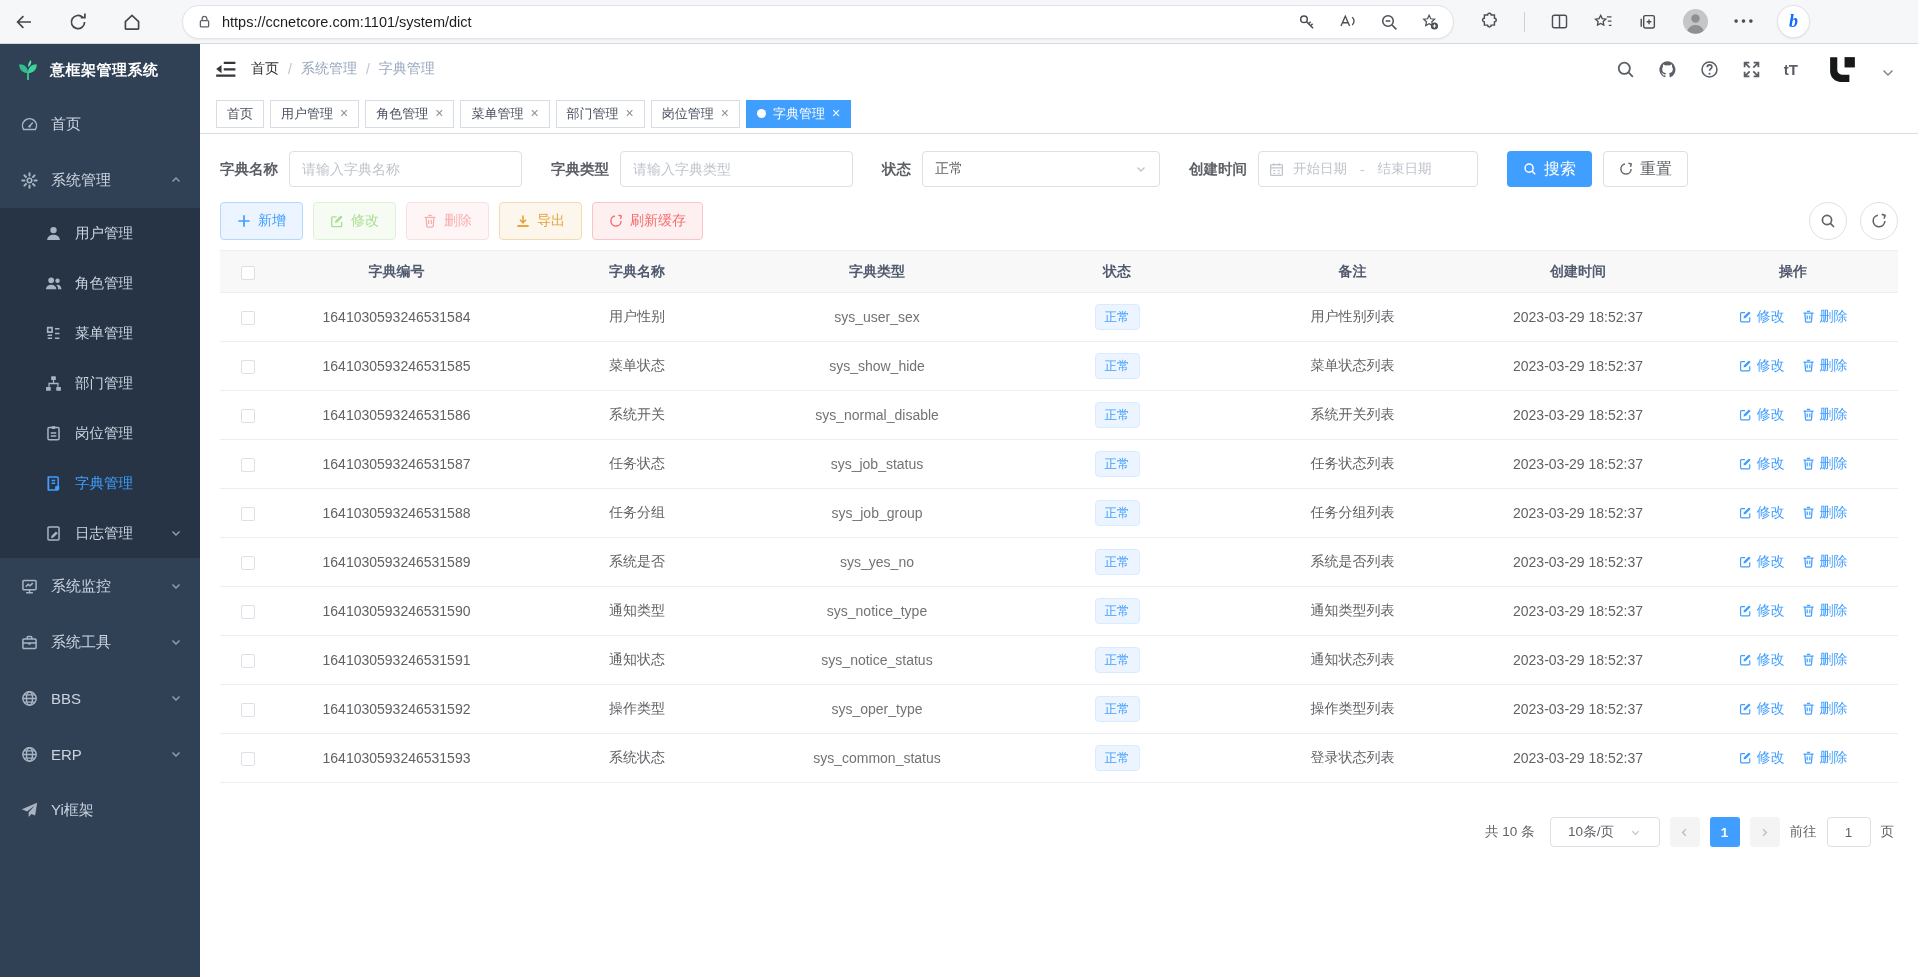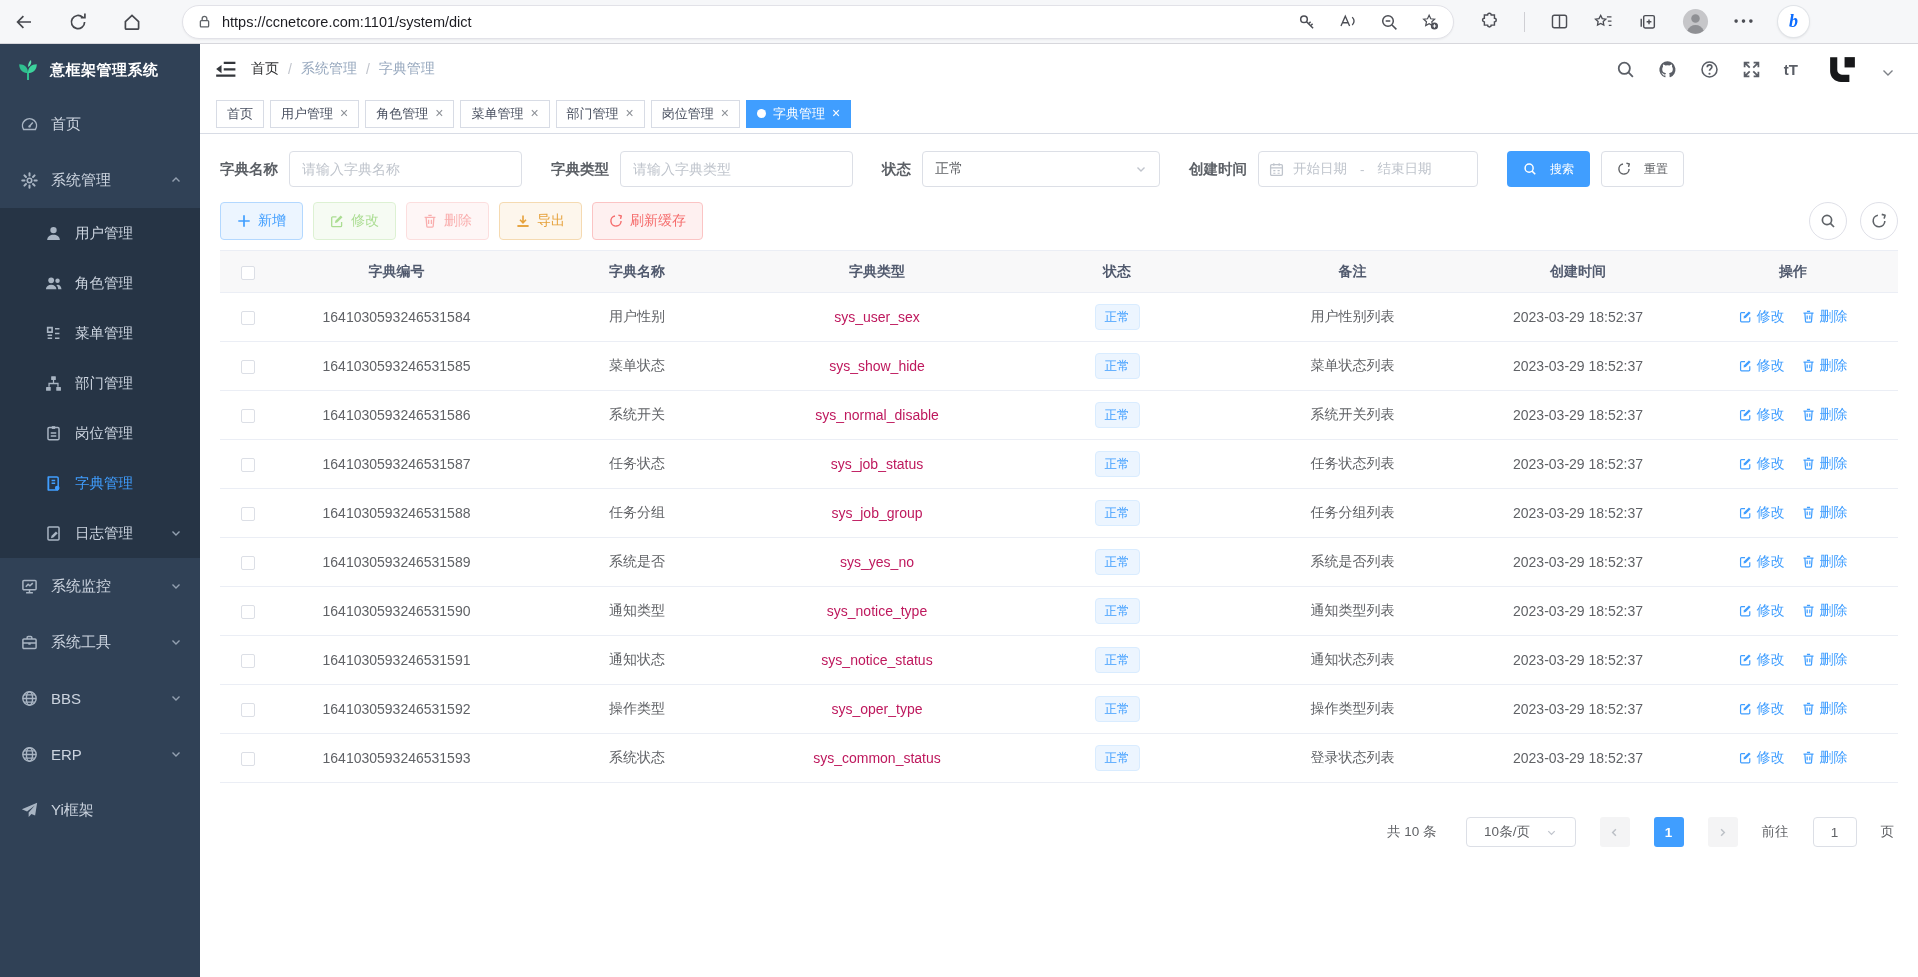--- a/index.html
+++ b/index.html
@@ -71,21 +71,21 @@
   .fgroup{display:flex;align-items:center;margin-right:29px;}
   .flabel{font-weight:bold;color:#5c6066;font-size:14.5px;margin-right:11px;white-space:nowrap;}
   .finput{width:233px;height:36px;border:1px solid #dcdfe6;border-radius:4px;padding:0 12px;font-size:14px;color:#606266;outline:none;font-family:inherit;background:#fff;}
   .finput::placeholder{color:#bfc4cc;}
   .fselect{width:238px;height:36px;border:1px solid #dcdfe6;border-radius:4px;display:flex;align-items:center;justify-content:space-between;
     padding:0 12px;font-size:14px;color:#606266;cursor:pointer;background:#fff;}
   .fselect .chev{width:12px;height:12px;color:#c0c4cc;}
   .fdate{width:220px;height:36px;border:1px solid #dcdfe6;border-radius:4px;display:flex;align-items:center;gap:9px;padding:3px 10px;
     color:#bfc4cc;font-size:13.5px;background:#fff;cursor:pointer;}
   .fdate .cal{width:15px;height:15px;color:#bfc4cc;flex:none;}
-  .btn{height:36px;border-radius:4px;display:inline-flex;align-items:center;gap:13px;font-size:12px;padding:0 15px;cursor:pointer;
+  .btn{height:36px;border-radius:4px;display:inline-flex;align-items:center;gap:7px;font-size:16px;padding:0 15px;cursor:pointer;
     border:1px solid transparent;font-family:inherit;white-space:nowrap;}
   .btn .bi{width:14px;height:14px;}
   .btn-primary{background:#409eff;color:#fff;}
   .btn-plain{background:#fff;border-color:#dcdfe6;color:#606266;}
   .mr10{margin-right:11px;}
 
   .actionbar{margin:15px 0 10px;display:flex;align-items:flex-end;gap:10px;}
   .tb{height:38px;padding:0 16px;border-radius:4px;font-size:14px;display:inline-flex;align-items:center;gap:7px;border:1px solid;cursor:pointer;font-family:inherit;background:#fff;}
   .tb .bi{width:14px;height:14px;}
   .tb-blue{color:#409eff;background:#ecf5ff;border-color:#b3d8ff;}
@@ -95,28 +95,28 @@
   .tb-yellow{color:#e6a23c;background:#fdf6ec;border-color:#f5dab1;}
   .circle-btns{margin-left:auto;display:flex;gap:13px;}
   .cbtn{width:38px;height:38px;border-radius:50%;border:1px solid #dfe0e8;background:#fff;display:flex;align-items:center;justify-content:center;color:#5f6368;cursor:pointer;}
   .cbtn span{width:16px;height:16px;}
 
   
   table.grid{width:100%;border-collapse:collapse;table-layout:fixed;border-top:1px solid #ebeef5;}
   .grid th{background:#f8f8f9;color:#515a6e;font-weight:bold;font-size:14px;height:42px;border-bottom:1px solid #ebeef5;text-align:center;padding:0 4px;}
   .grid td{height:49px;border-bottom:1px solid #ebeef5;color:#606266;font-size:14px;text-align:center;padding:0 4px;white-space:nowrap;overflow:hidden;}
   .cbx{width:14px;height:14px;border:1px solid #dcdfe6;border-radius:2px;background:#fff;display:inline-block;vertical-align:middle;cursor:pointer;}
-  .tlink{color:#be185d;cursor:pointer;}
+  .tlink{color:#737373;cursor:pointer;}
   .badge{display:inline-block;background:#ecf5ff;border:1px solid #d9ecff;color:#409eff;font-size:12.5px;height:26px;line-height:24px;padding:0 9px;border-radius:4px;}
   .rowact{color:#409eff;display:inline-flex;align-items:center;gap:5px;cursor:pointer;}
   .rowact .bi{width:13px;height:13px;}
   .rowact + .rowact{margin-left:17px;}
 
   
-  .pager{margin-top:34px;display:flex;justify-content:flex-end;align-items:center;gap:24px;font-size:13.5px;color:#606266;padding-right:4px;}
+  .pager{margin-top:34px;display:flex;justify-content:flex-end;align-items:center;gap:10px;font-size:13.5px;color:#606266;padding-right:4px;}
   .ptotal{margin-right:5px;}
   .psel{width:110px;height:30px;border:1px solid #dcdfe6;border-radius:4px;display:flex;align-items:center;justify-content:center;gap:16px;cursor:pointer;background:#fff;}
   .psel .chev{width:11px;height:11px;color:#c0c4cc;}
   .pbtn{width:30px;height:30px;background:#f4f4f5;border-radius:3px;display:flex;align-items:center;justify-content:center;color:#bcc0c6;cursor:pointer;}
   .pbtn span{width:11px;height:11px;}
   .pcur{width:30px;height:30px;background:#409eff;border-radius:3px;color:#fff;display:flex;align-items:center;justify-content:center;font-weight:bold;font-size:13.5px;}
   .pgoto{width:44px;height:30px;border:1px solid #dcdfe6;border-radius:4px;text-align:center;font-size:13.5px;color:#606266;outline:none;font-family:inherit;}
 </style>
 </head>
 <body>

